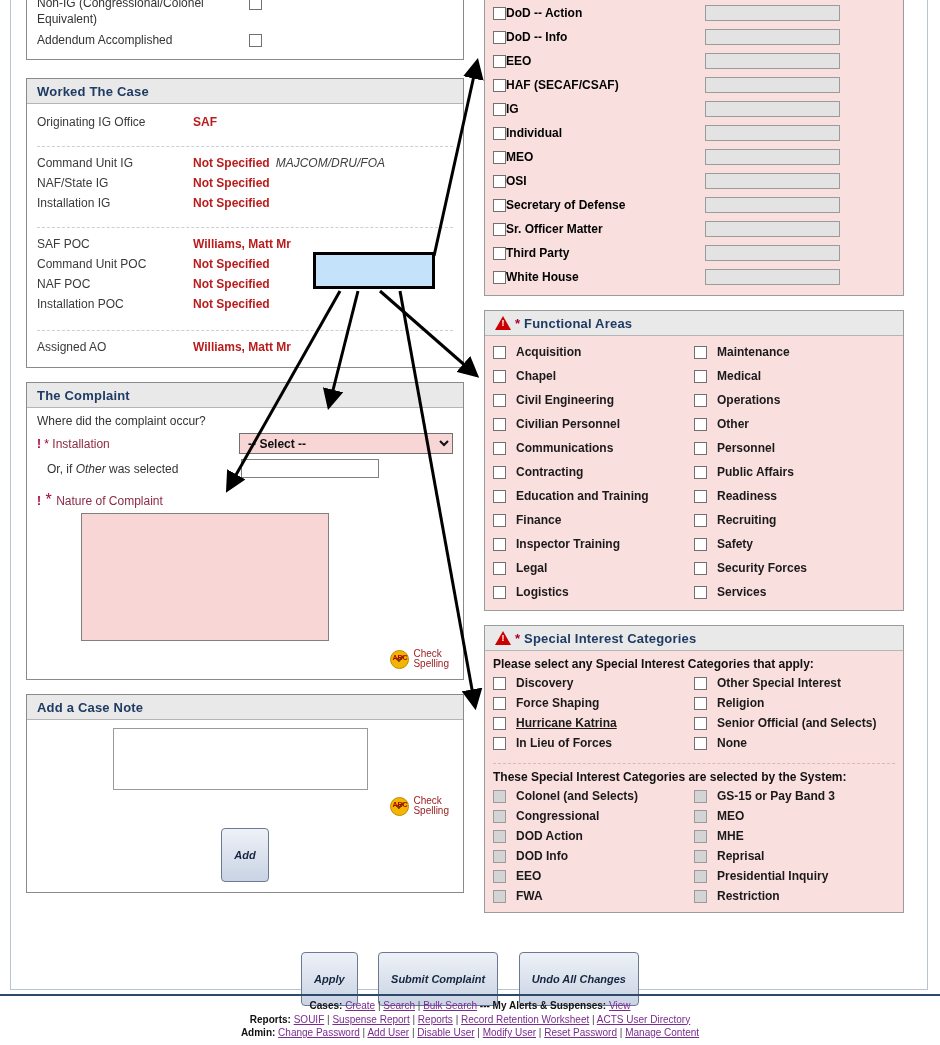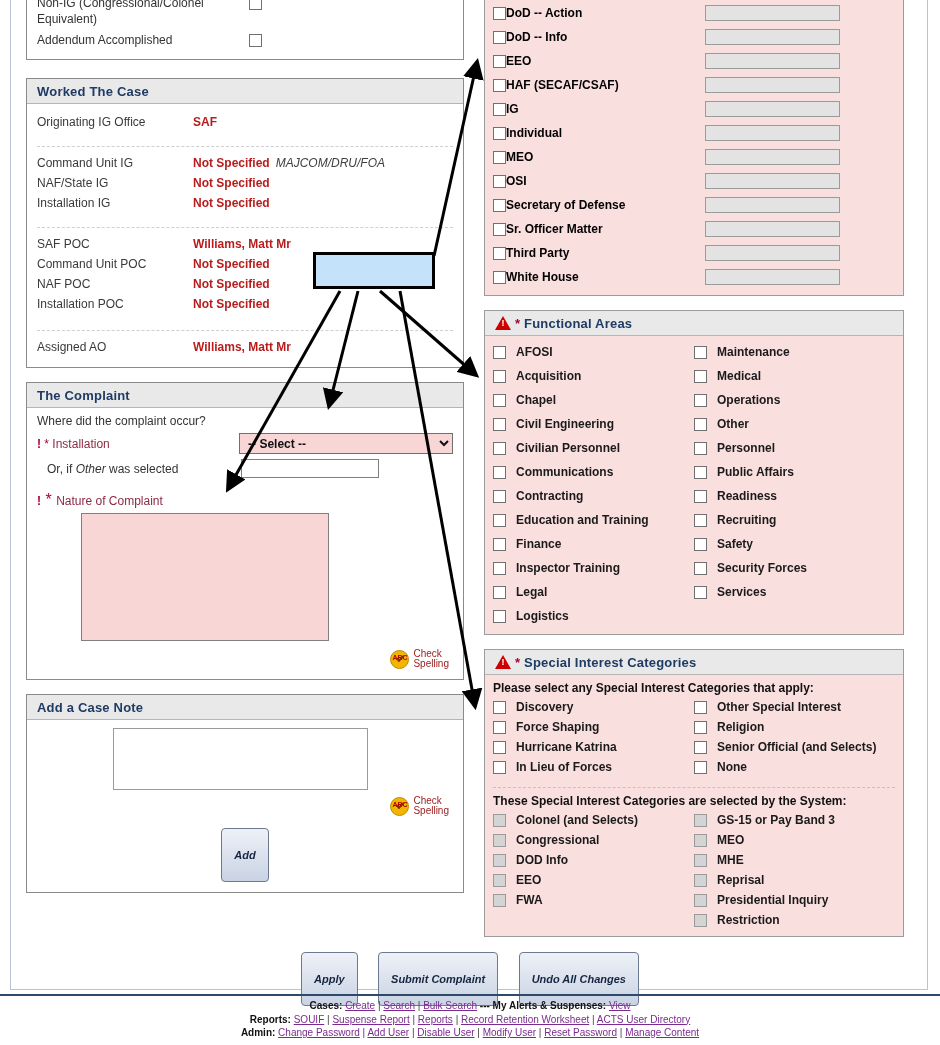--- a/index.html
+++ b/index.html
@@ -466,24 +466,20 @@
     <div class="pink-panel">
       <div class="panel-head">
         <span class="warn-tri"></span><span class="star">*</span>
         <span>Functional Areas</span>
       </div>
       <div class="pink-body">
         <div class="two-col">
           <div class="c" id="fa-left">
               <div class="cb-row">
                 <div class="cb"></div>
-                <span class="cb-label">AFOSI</span>
-              </div>
-              <div class="cb-row">
-                <div class="cb"></div>
                 <span class="cb-label">Acquisition</span>
               </div>
               <div class="cb-row">
                 <div class="cb"></div>
                 <span class="cb-label">Chapel</span>
               </div>
               <div class="cb-row">
                 <div class="cb"></div>
                 <span class="cb-label">Civil Engineering</span>
               </div>
@@ -580,21 +576,21 @@
         <div class="two-col">
           <div class="c" id="si-user-left">
               <div class="cb-row" style="height: 20px;">
                 <div class="cb"></div>
                 <span class="cb-label">Discovery</span>
               </div>
               <div class="cb-row" style="height: 20px;">
                 <div class="cb"></div>
                 <span class="cb-label">Force Shaping</span>
               </div>
-              <div class="cb-row" style="height: 20px;">
+              <div class="cb-row" style="height: 20px; text-decoration: underline;">
                 <div class="cb"></div>
                 <span class="cb-label">Hurricane Katrina</span>
               </div>
               <div class="cb-row" style="height: 20px;">
                 <div class="cb"></div>
                 <span class="cb-label">In Lieu of Forces</span>
               </div>
             </div>
           <div class="c" id="si-user-right">
               <div class="cb-row" style="height: 20px;">
@@ -619,20 +615,24 @@
         <div class="note-line" style="margin-top:4px;">These Special Interest Categories are selected by the System:</div>
         <div class="two-col">
           <div class="c" id="si-sys-left">
               <div class="cb-row" style="height: 20px;">
                 <div class="cb disabled"></div>
                 <span class="cb-label">Colonel (and Selects)</span>
               </div>
               <div class="cb-row" style="height: 20px;">
                 <div class="cb disabled"></div>
                 <span class="cb-label">Congressional</span>
+              </div>
+              <div class="cb-row" style="height: 20px;">
+                <div class="cb disabled"></div>
+                <span class="cb-label">DOD Action</span>
               </div>
               <div class="cb-row" style="height: 20px;">
                 <div class="cb disabled"></div>
                 <span class="cb-label">DOD Info</span>
               </div>
               <div class="cb-row" style="height: 20px;">
                 <div class="cb disabled"></div>
                 <span class="cb-label">EEO</span>
               </div>
               <div class="cb-row" style="height: 20px;">

